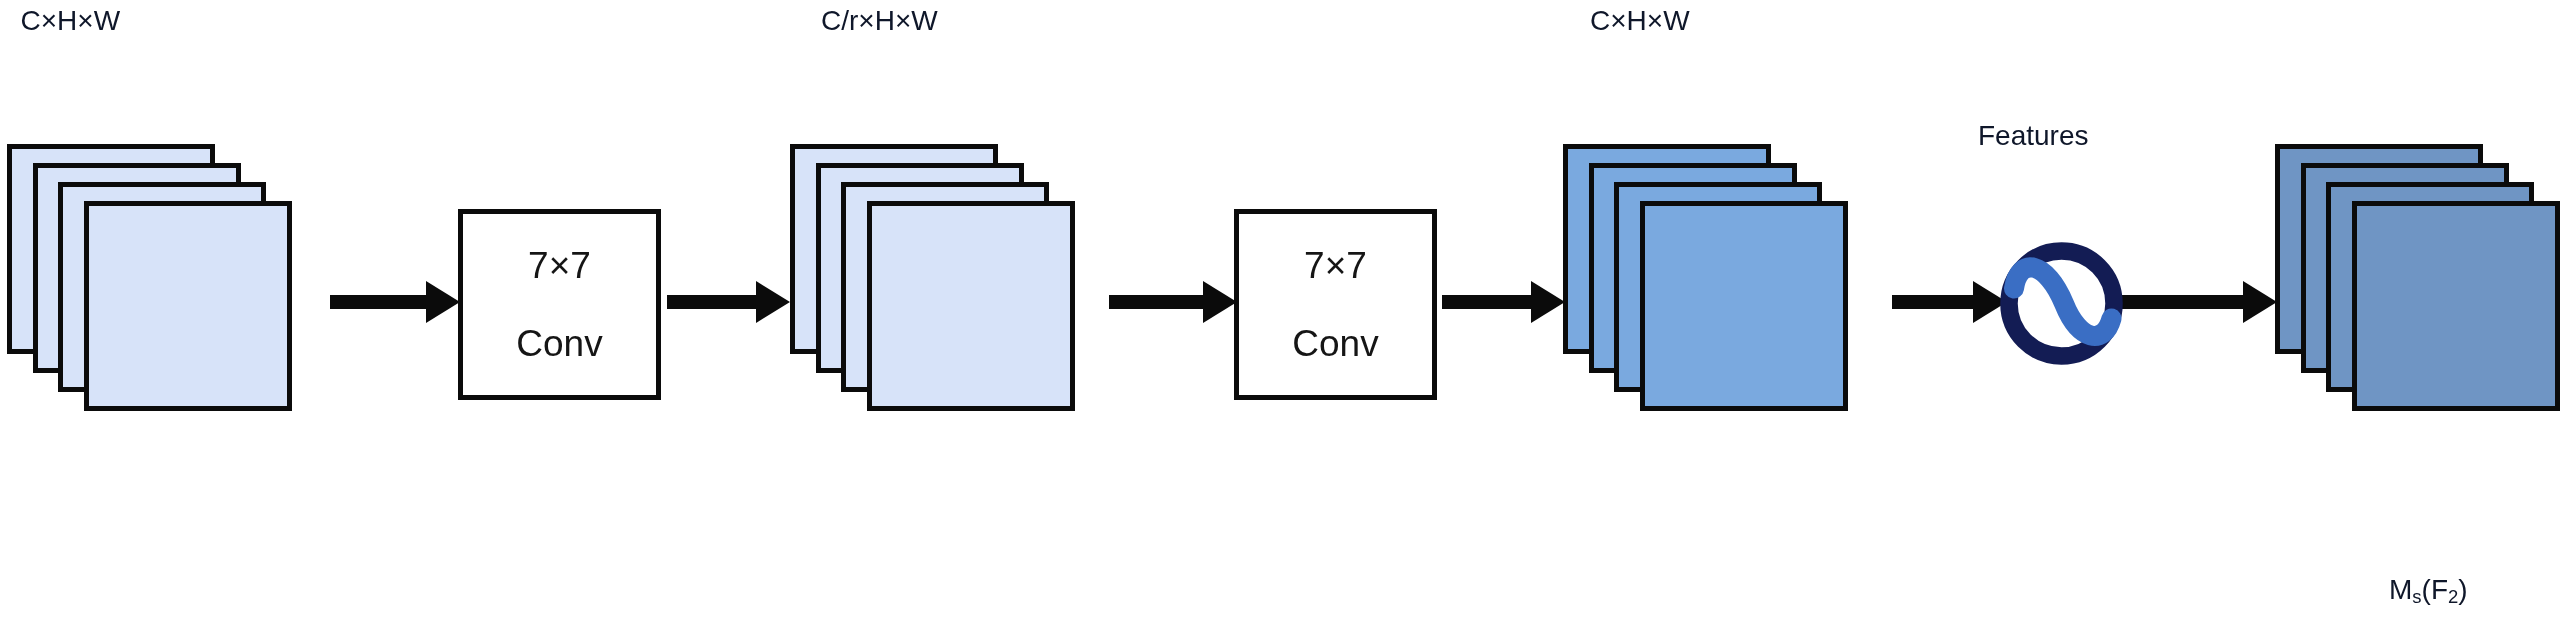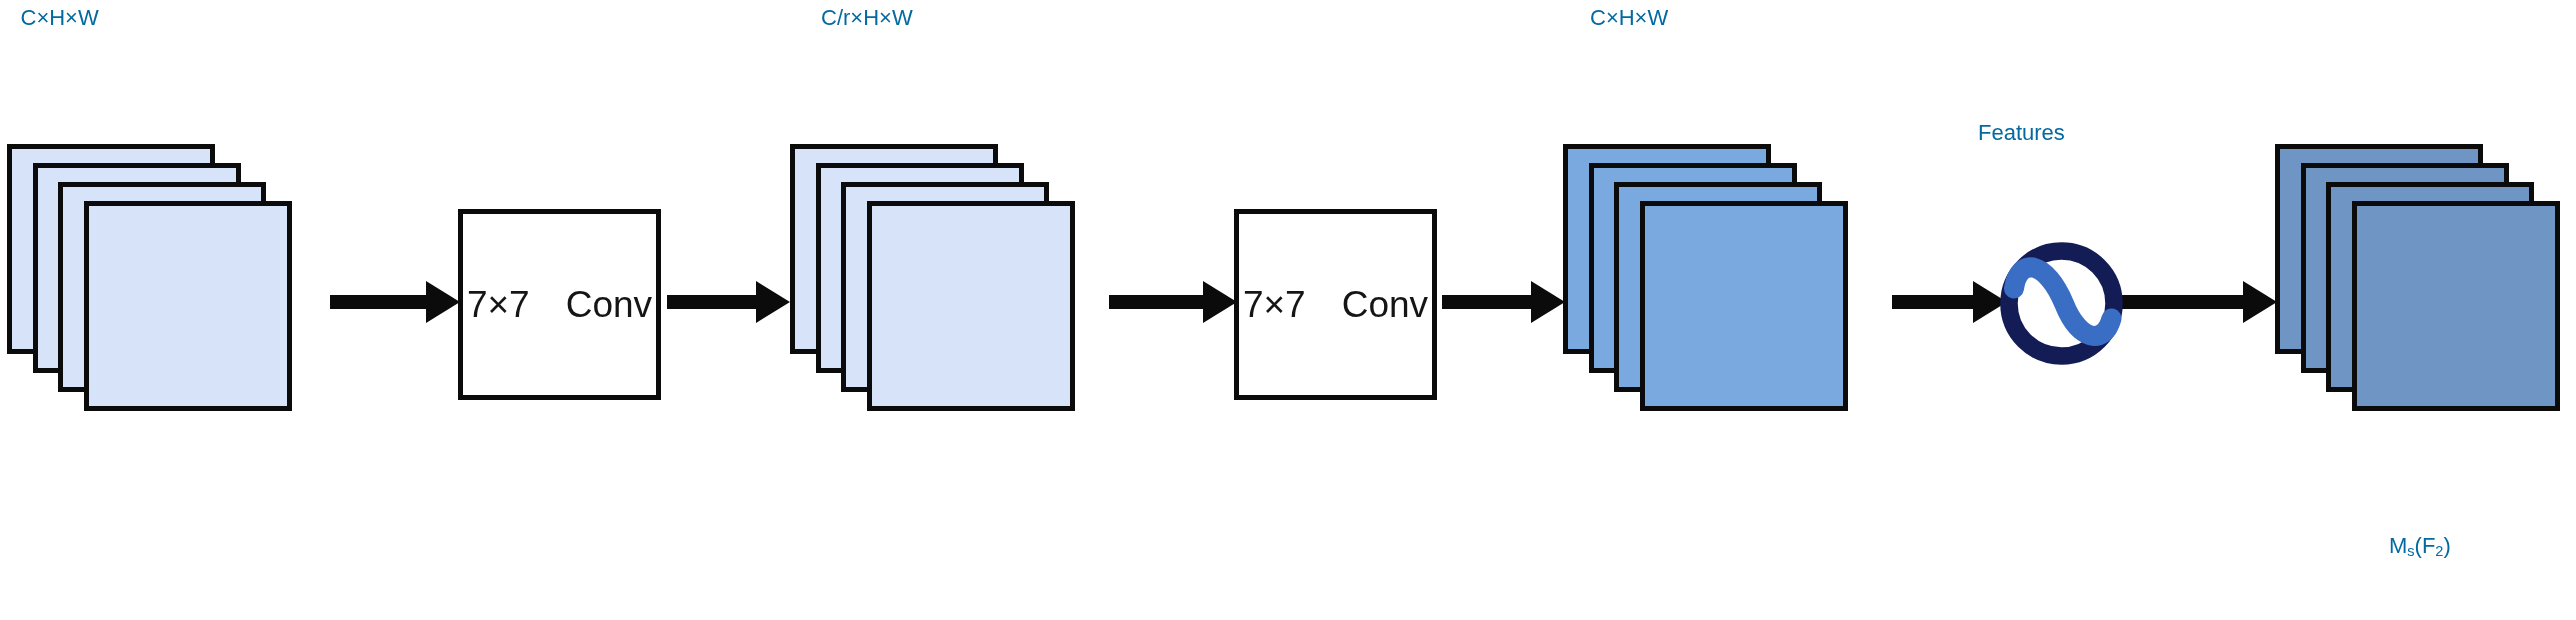--- a/index.html
+++ b/index.html
@@ -13,22 +13,22 @@
     width: 2576px;
     height: 620px;
     background: #ffffff;
     font-family: "Liberation Sans", sans-serif;
     overflow: hidden;
   }
 
   
   .lbl {
     position: absolute;
-    color: #0369a1;
-    font-size: 22px;
+    color: #0f172a;
+    font-size: 28px;
     line-height: 1;
     white-space: nowrap;
     font-family: "Liberation Sans", sans-serif;
   }
   .lbl sub {
     font-size: 0.66em;
     vertical-align: baseline;
     position: relative;
     top: 0.22em;
   }
@@ -43,21 +43,21 @@
     border: 5.1px solid #0b0b0b;
   }
 
   
   .convbox {
     position: absolute;
     box-sizing: border-box;
     border: 5.1px solid #0b0b0b;
     background: #ffffff;
     display: flex;
-    flex-direction: row;
+    flex-direction: column;
     align-items: center;
     justify-content: center;
     color: #151515;
     font-size: 37px;
     line-height: 1.12;
     font-family: "Liberation Sans", sans-serif;
     gap: 36px;
   }
   .convbox .cline { display: block; }
 
@@ -149,15 +149,15 @@
       <span class="cline">Conv</span>
     </div>
     <div class="sigmoid" style="left: 1999px; top: 241px; width: 125px; height: 125px;"><svg width="125" height="125" viewBox="0 0 100 100">
         <circle cx="50" cy="50" r="42" fill="none" stroke="#131c54" stroke-width="14"></circle>
         <path d="M 12 38 C 16 12, 38 16, 52 50 C 64 80, 84 84, 90 62" fill="none" stroke="#3a6ec4" stroke-width="16" stroke-linecap="round"></path>
       </svg></div>
     <div class="lbl" style="left: 20.5px; top: 7.3px;">C×H×W</div>
     <div class="lbl" style="left: 821px; top: 7.3px;">C/r×H×W</div>
     <div class="lbl" style="left: 1590px; top: 7.3px;">C×H×W</div>
     <div class="lbl" style="left: 1978px; top: 122px;">Features</div>
-    <div class="lbl" style="left: 2389px; top: 535px; text-align: center;"><span>M</span><sub>s</sub><span>(F</span><sub>2</sub><span>)</span></div>
+    <div class="lbl" style="left: 2389px; top: 576px; text-align: center;"><span>M</span><sub>s</sub><span>(F</span><sub>2</sub><span>)</span></div>
   </div>
 
 
 </body></html>

